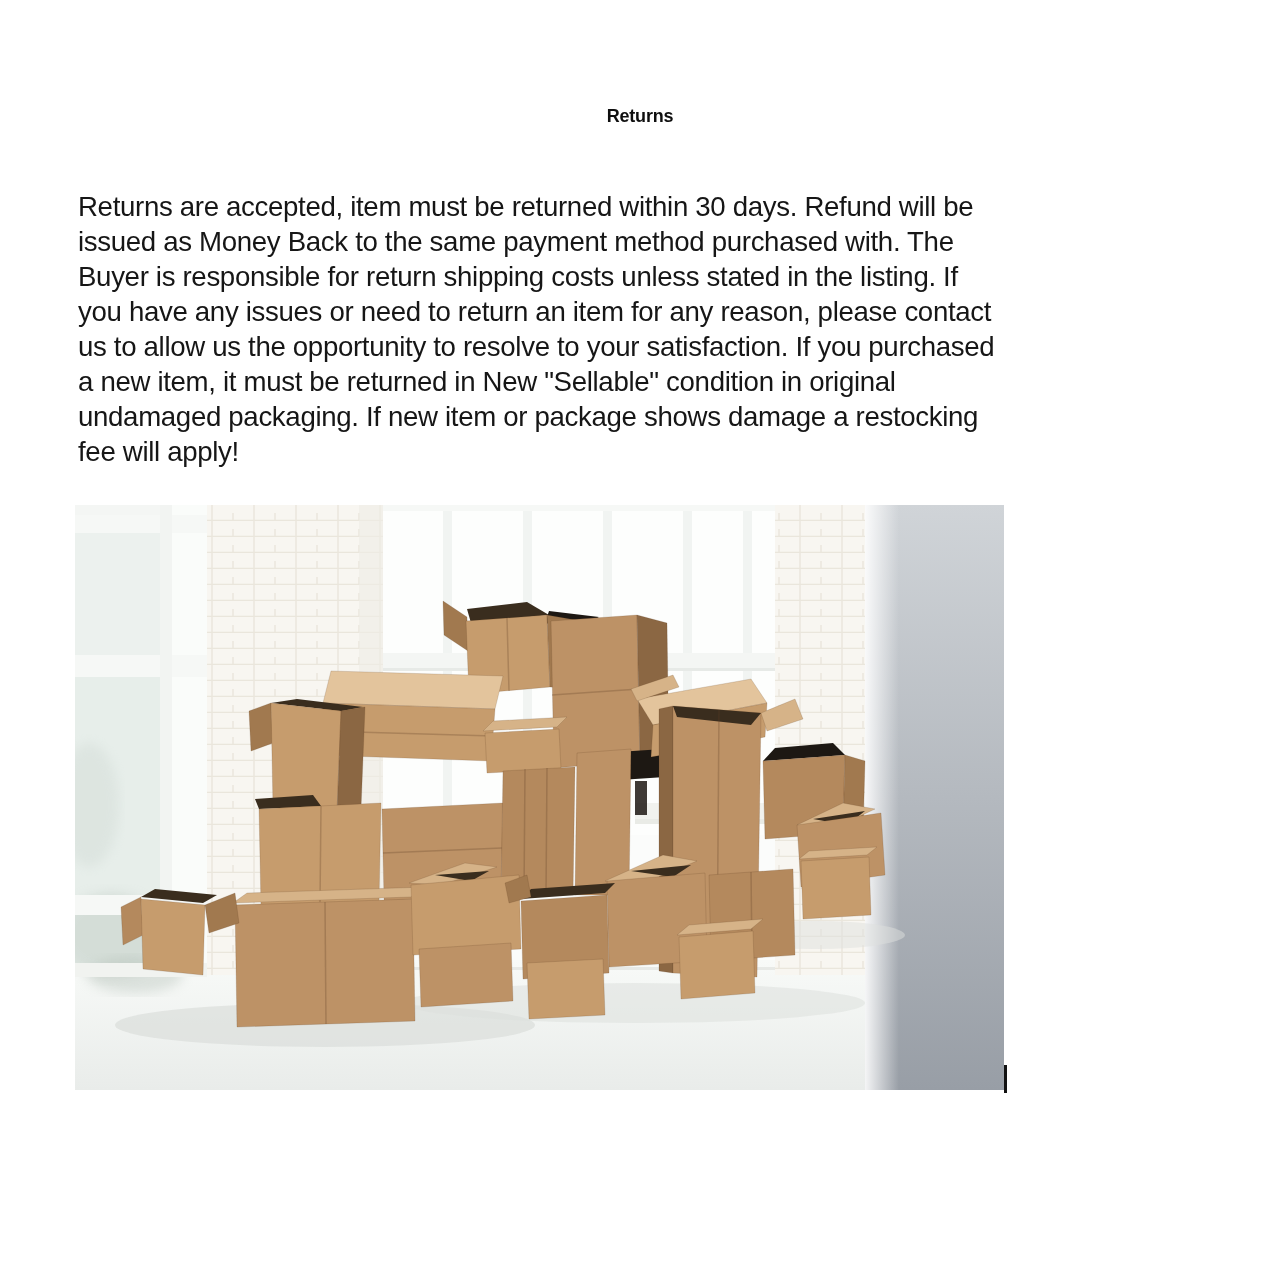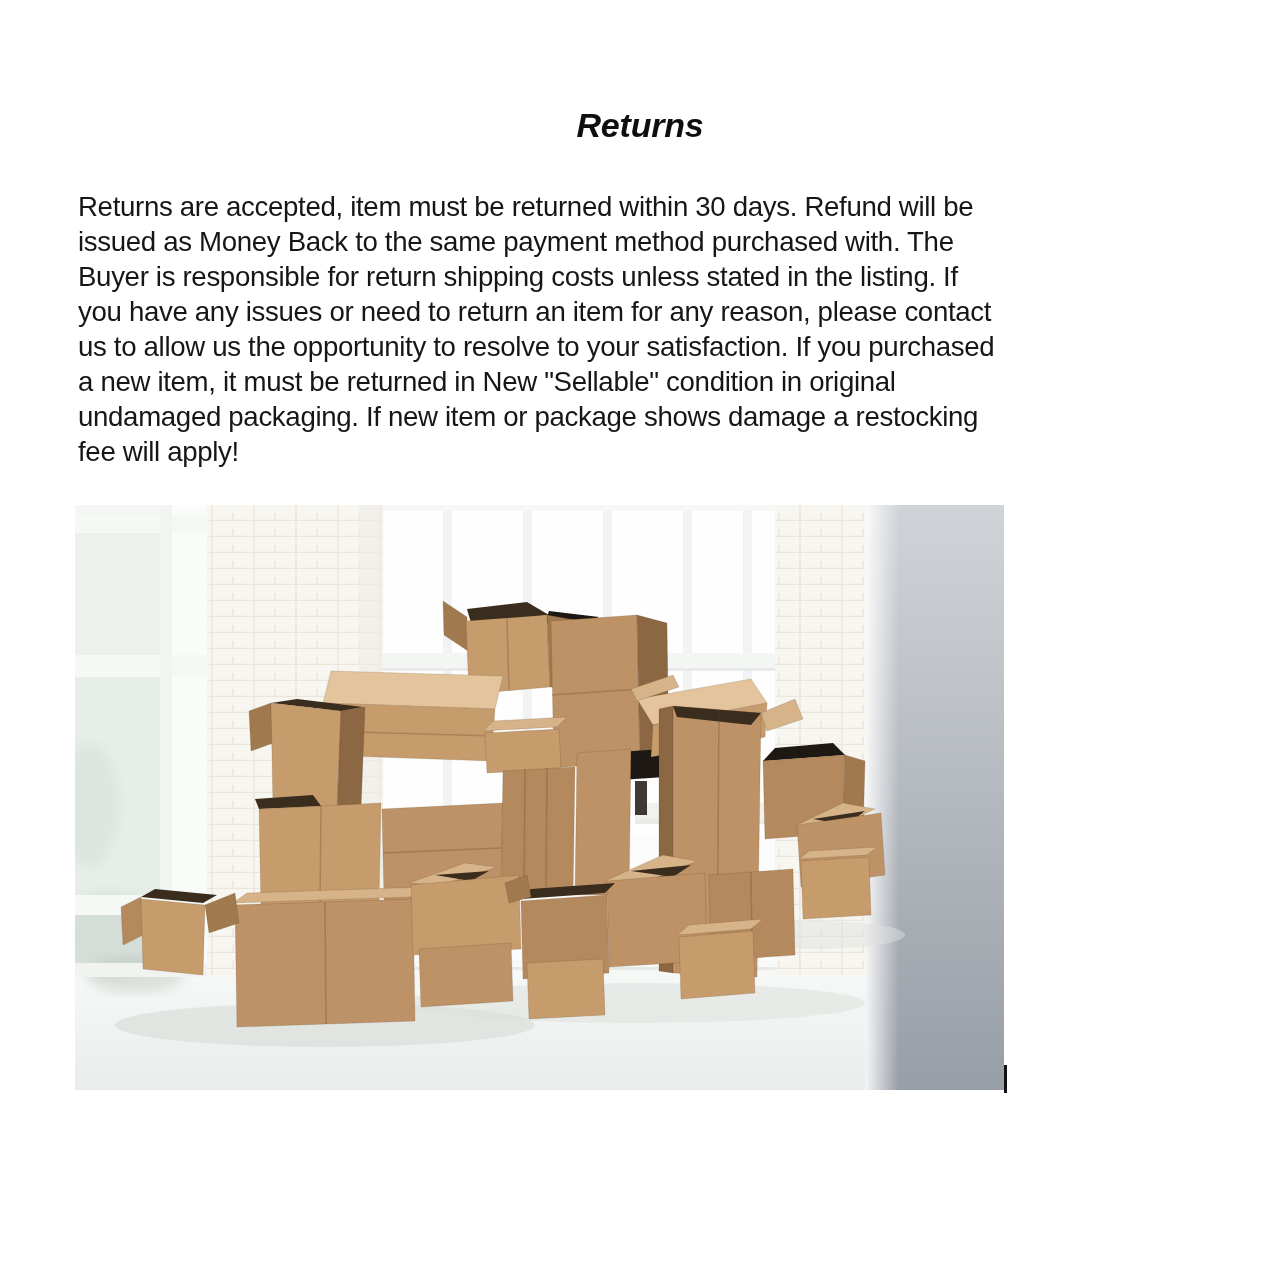--- a/index.html
+++ b/index.html
@@ -2,21 +2,21 @@
 <html style="--bxF1: #c69c6d; --bxF2: #bd9266; --bxF3: #b4895d; --bxSide: #a1794f; --bxSideDark: #8b6743; --bxTop: #d6b388; --bxTopLight: #e3c49c; --bxInner: #3a2d1e; --bxInnerDark: #1d1813; --grayTop: #d0d4d8; --grayBottom: #989ea6;"><head>
 <meta charset="utf-8">
 <style>
   html,body{margin:0;padding:0;}
   body{
     width:1280px;height:1280px;background:#ffffff;position:relative;overflow:hidden;
     font-family:"Liberation Sans", sans-serif;color:#141414;
   }
   .doc-title{
     position:absolute;top:106px;left:0;width:1280px;text-align:center;
-    font-size:34px;font-weight:bold;letter-spacing:-0.2px;color:#0f0f0f;font-style:italic;
+    font-size:18px;font-weight:bold;letter-spacing:-0.2px;color:#0f0f0f;
   }
   .paragraph{
     position:absolute;top:189px;left:78px;width:1140px;
     font-size:28.5px;line-height:35px;letter-spacing:-0.35px;color:#161616;
     transform:scaleX(0.97);transform-origin:left top;
   }
   .paragraph .line{white-space:nowrap;height:35px;}
   .photo{
     position:absolute;left:75px;top:505px;width:929px;height:585px;
   }

